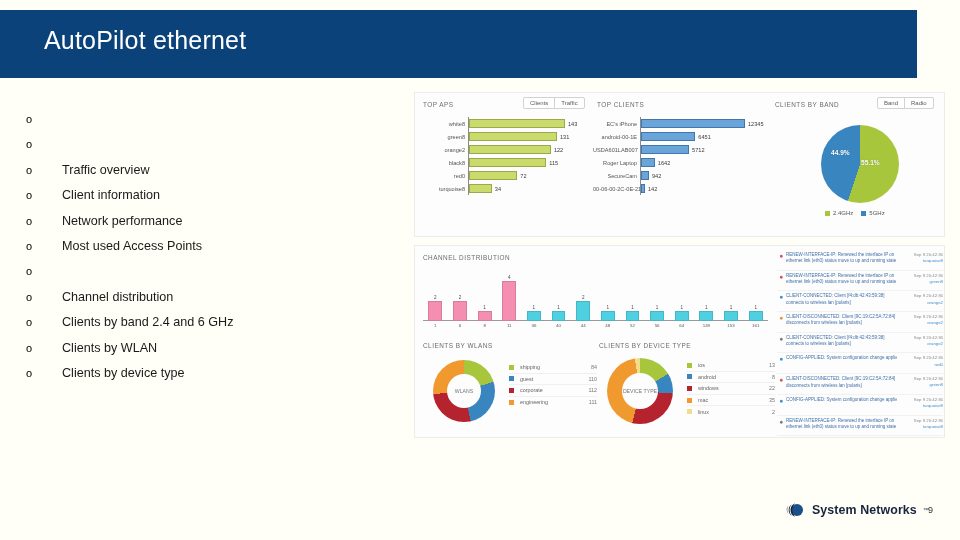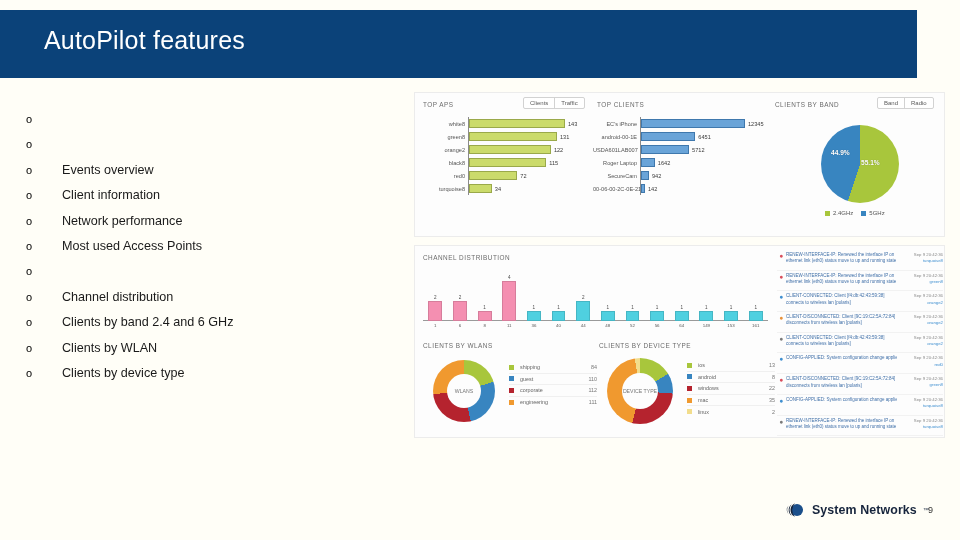--- a/index.html
+++ b/index.html
@@ -122,32 +122,32 @@
   
   .footer-logo{position:absolute;left:784px;top:500px;display:flex;align-items:center;gap:6px;}
   .logo-text{font-size:12.4px;color:#16243c;font-weight:bold;letter-spacing:.1px;white-space:nowrap;}
   .logo-tm{font-size:6px;color:#16243c;vertical-align:super;}
   .page-num{position:absolute;left:928px;top:505px;font-size:9px;color:#333;}
 </style>
 </head>
 <body>
 
 <div class="header-bar"></div>
-<div class="header-title">AutoPilot features</div>
+<div class="header-title">AutoPilot ethernet</div>
 
 <div class="bullets" id="bullet-list">
     <div class="bullet-row">
       <span class="bullet-mark">o</span>
     </div>
     <div class="bullet-row">
       <span class="bullet-mark">o</span>
     </div>
     <div class="bullet-row">
       <span class="bullet-mark">o</span>
-      <span class="bullet-text">Events overview</span>
+      <span class="bullet-text">Traffic overview</span>
     </div>
     <div class="bullet-row">
       <span class="bullet-mark">o</span>
       <span class="bullet-text">Client information</span>
     </div>
     <div class="bullet-row">
       <span class="bullet-mark">o</span>
       <span class="bullet-text">Network performance</span>
     </div>
     <div class="bullet-row">

